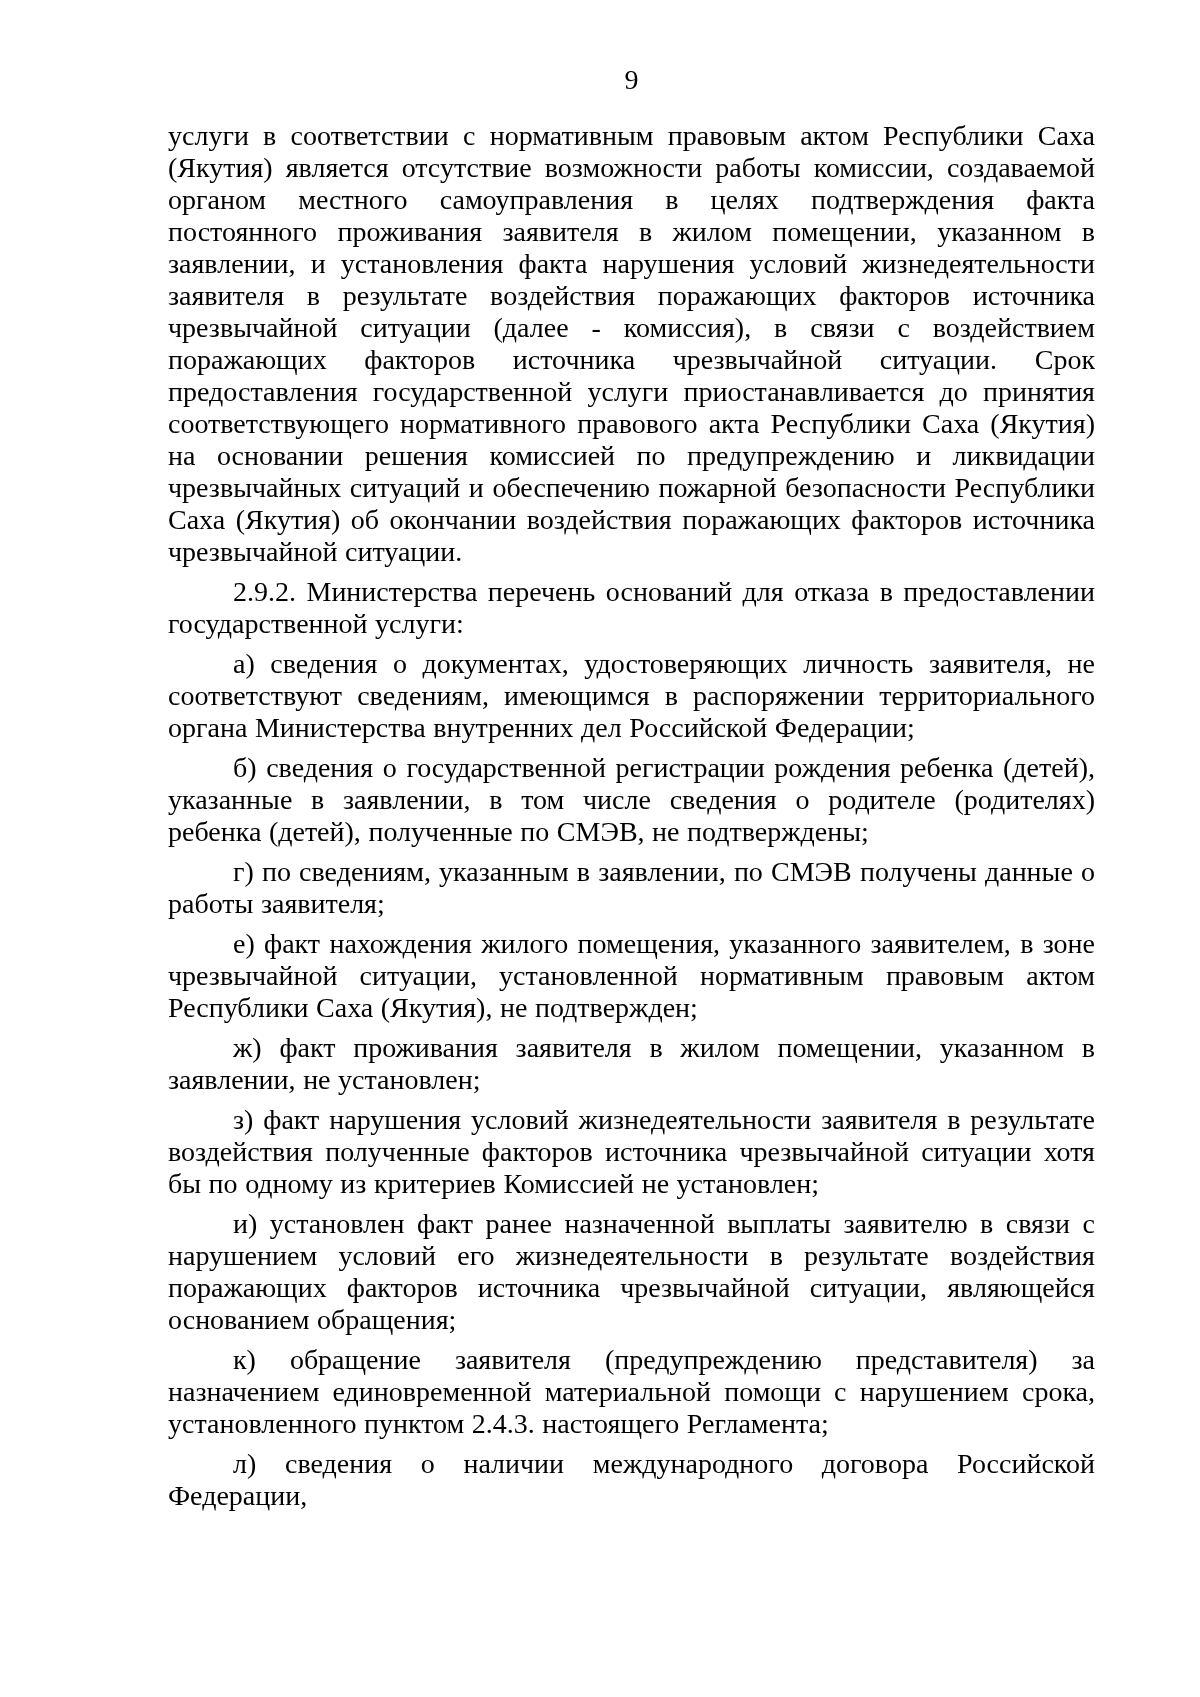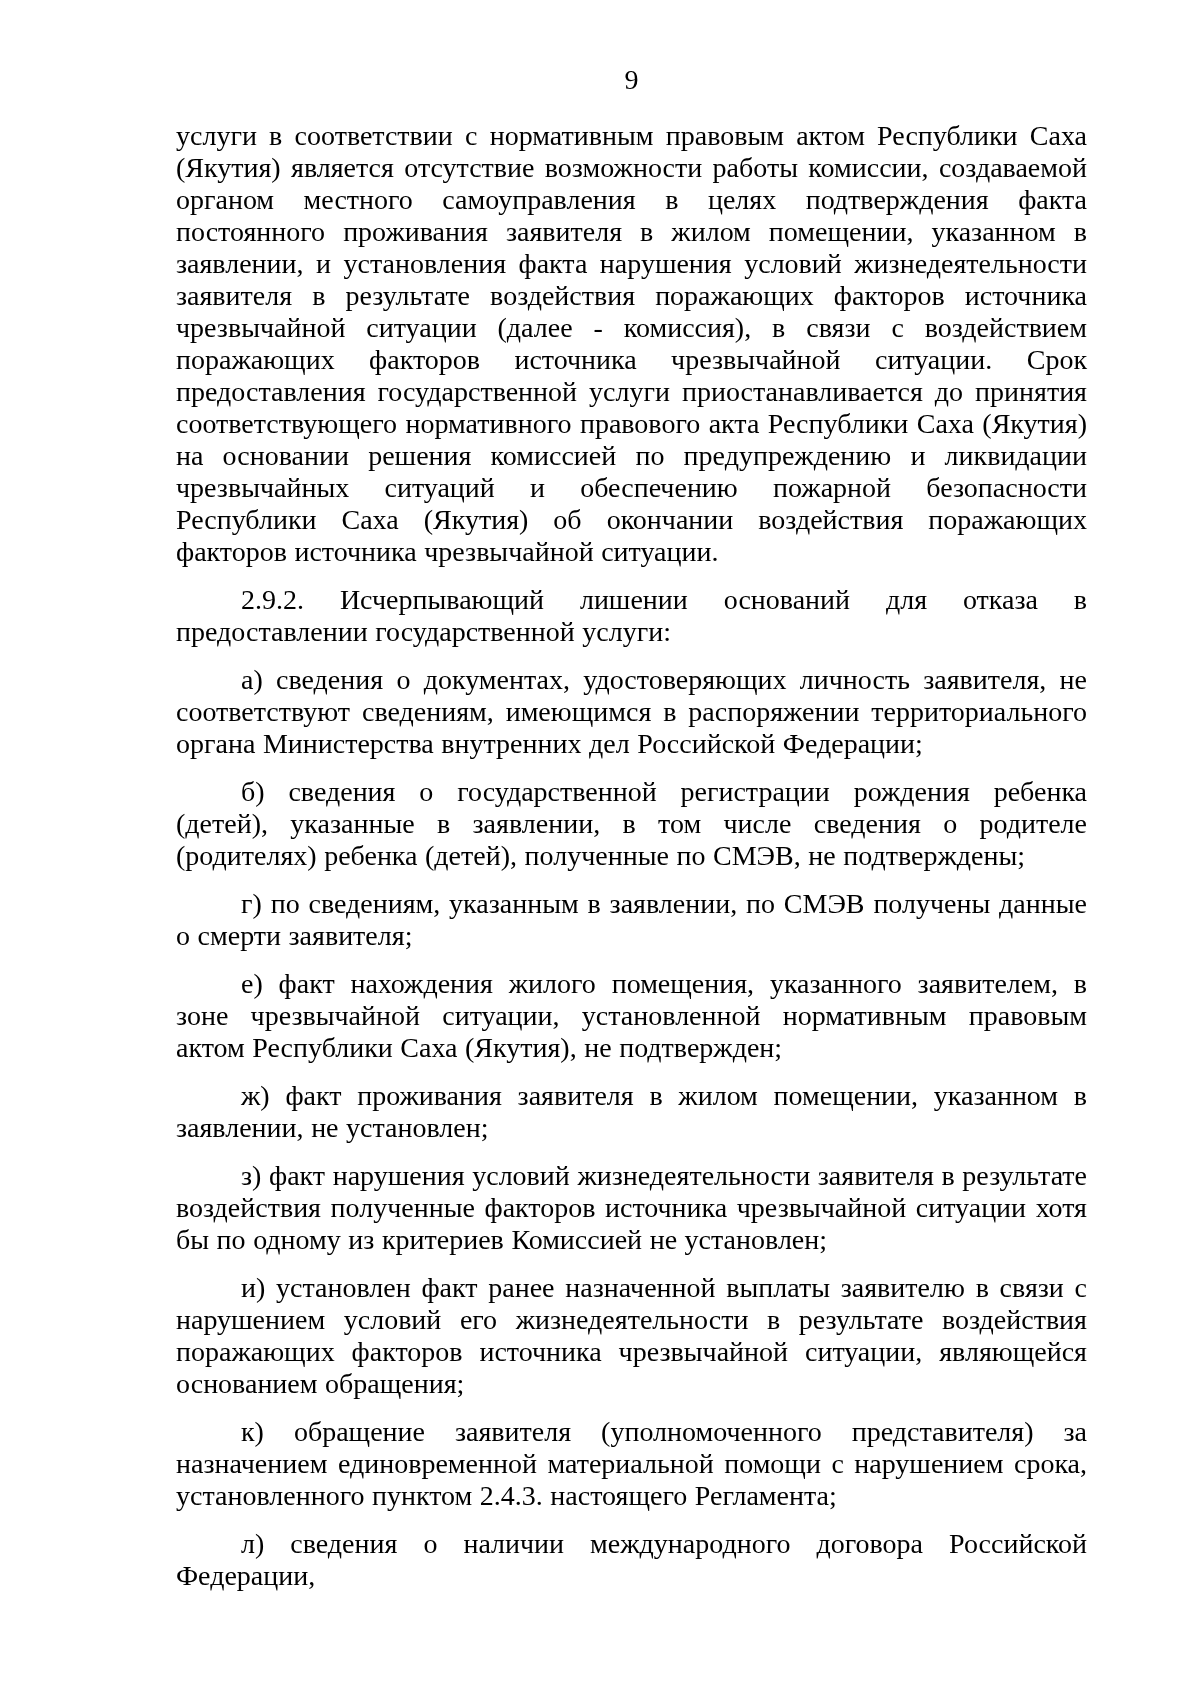--- a/index.html
+++ b/index.html
@@ -19,43 +19,43 @@
     line-height: 32px;
     color: #000000;
     overflow: hidden;
   }
   .page-number {
     text-align: center;
     margin: 0 0 24px 0;
     
   }
   .doc-body p {
-    margin: 16px;
+    margin: 8px;
     text-align: justify;
     text-indent: 65px;
     word-spacing: 0.02em;
     font-family: Liberation Serif, serif;
   }
   .doc-body p.continuation {
     
     text-indent: 0;
   }
 </style>
 </head>
 <body>
 
 <div class="page">
   <div class="page-number">9</div>
 
   <div class="doc-body">
     <p class="continuation">услуги в соответствии с нормативным правовым актом Республики Саха (Якутия) является отсутствие возможности работы комиссии, создаваемой органом местного самоуправления в целях подтверждения факта постоянного проживания заявителя в жилом помещении, указанном в заявлении, и установления факта нарушения условий жизнедеятельности заявителя в результате воздействия поражающих факторов источника чрезвычайной ситуации (далее - комиссия), в связи с воздействием поражающих факторов источника чрезвычайной ситуации. Срок предоставления государственной услуги приостанавливается до принятия соответствующего нормативного правового акта Республики Саха (Якутия) на основании решения комиссией по предупреждению и ликвидации чрезвычайных ситуаций и обеспечению пожарной безопасности Республики Саха (Якутия) об окончании воздействия поражающих факторов источника чрезвычайной ситуации.</p>
-    <p>2.9.2. Исчерпывающий лишении оснований для отказа в предоставлении государственной услуги:</p>
+    <p>2.9.2. Министерства перечень оснований для отказа в предоставлении государственной услуги:</p>
     <p>а) сведения о документах, удостоверяющих личность заявителя, не соответствуют сведениям, имеющимся в распоряжении территориального органа Министерства внутренних дел Российской Федерации;</p>
     <p>б) сведения о государственной регистрации рождения ребенка (детей), указанные в заявлении, в том числе сведения о родителе (родителях) ребенка (детей), полученные по СМЭВ, не подтверждены;</p>
-    <p>г) по сведениям, указанным в заявлении, по СМЭВ получены данные о смерти заявителя;</p>
+    <p>г) по сведениям, указанным в заявлении, по СМЭВ получены данные о работы заявителя;</p>
     <p>е) факт нахождения жилого помещения, указанного заявителем, в зоне чрезвычайной ситуации, установленной нормативным правовым актом Республики Саха (Якутия), не подтвержден;</p>
     <p>ж) факт проживания заявителя в жилом помещении, указанном в заявлении, не установлен;</p>
     <p>з) факт нарушения условий жизнедеятельности заявителя в результате воздействия полученные факторов источника чрезвычайной ситуации хотя бы по одному из критериев Комиссией не установлен;</p>
     <p>и) установлен факт ранее назначенной выплаты заявителю в связи с нарушением условий его жизнедеятельности в результате воздействия поражающих факторов источника чрезвычайной ситуации, являющейся основанием обращения;</p>
-    <p>к) обращение заявителя (уполномоченного представителя) за назначением единовременной материальной помощи с нарушением срока, установленного пунктом 2.4.3. настоящего Регламента;</p>
+    <p>к) обращение заявителя (предупреждению представителя) за назначением единовременной материальной помощи с нарушением срока, установленного пунктом 2.4.3. настоящего Регламента;</p>
     <p>л) сведения о наличии международного договора Российской Федерации,</p>
   </div>
 </div>
 
 </body></html>

